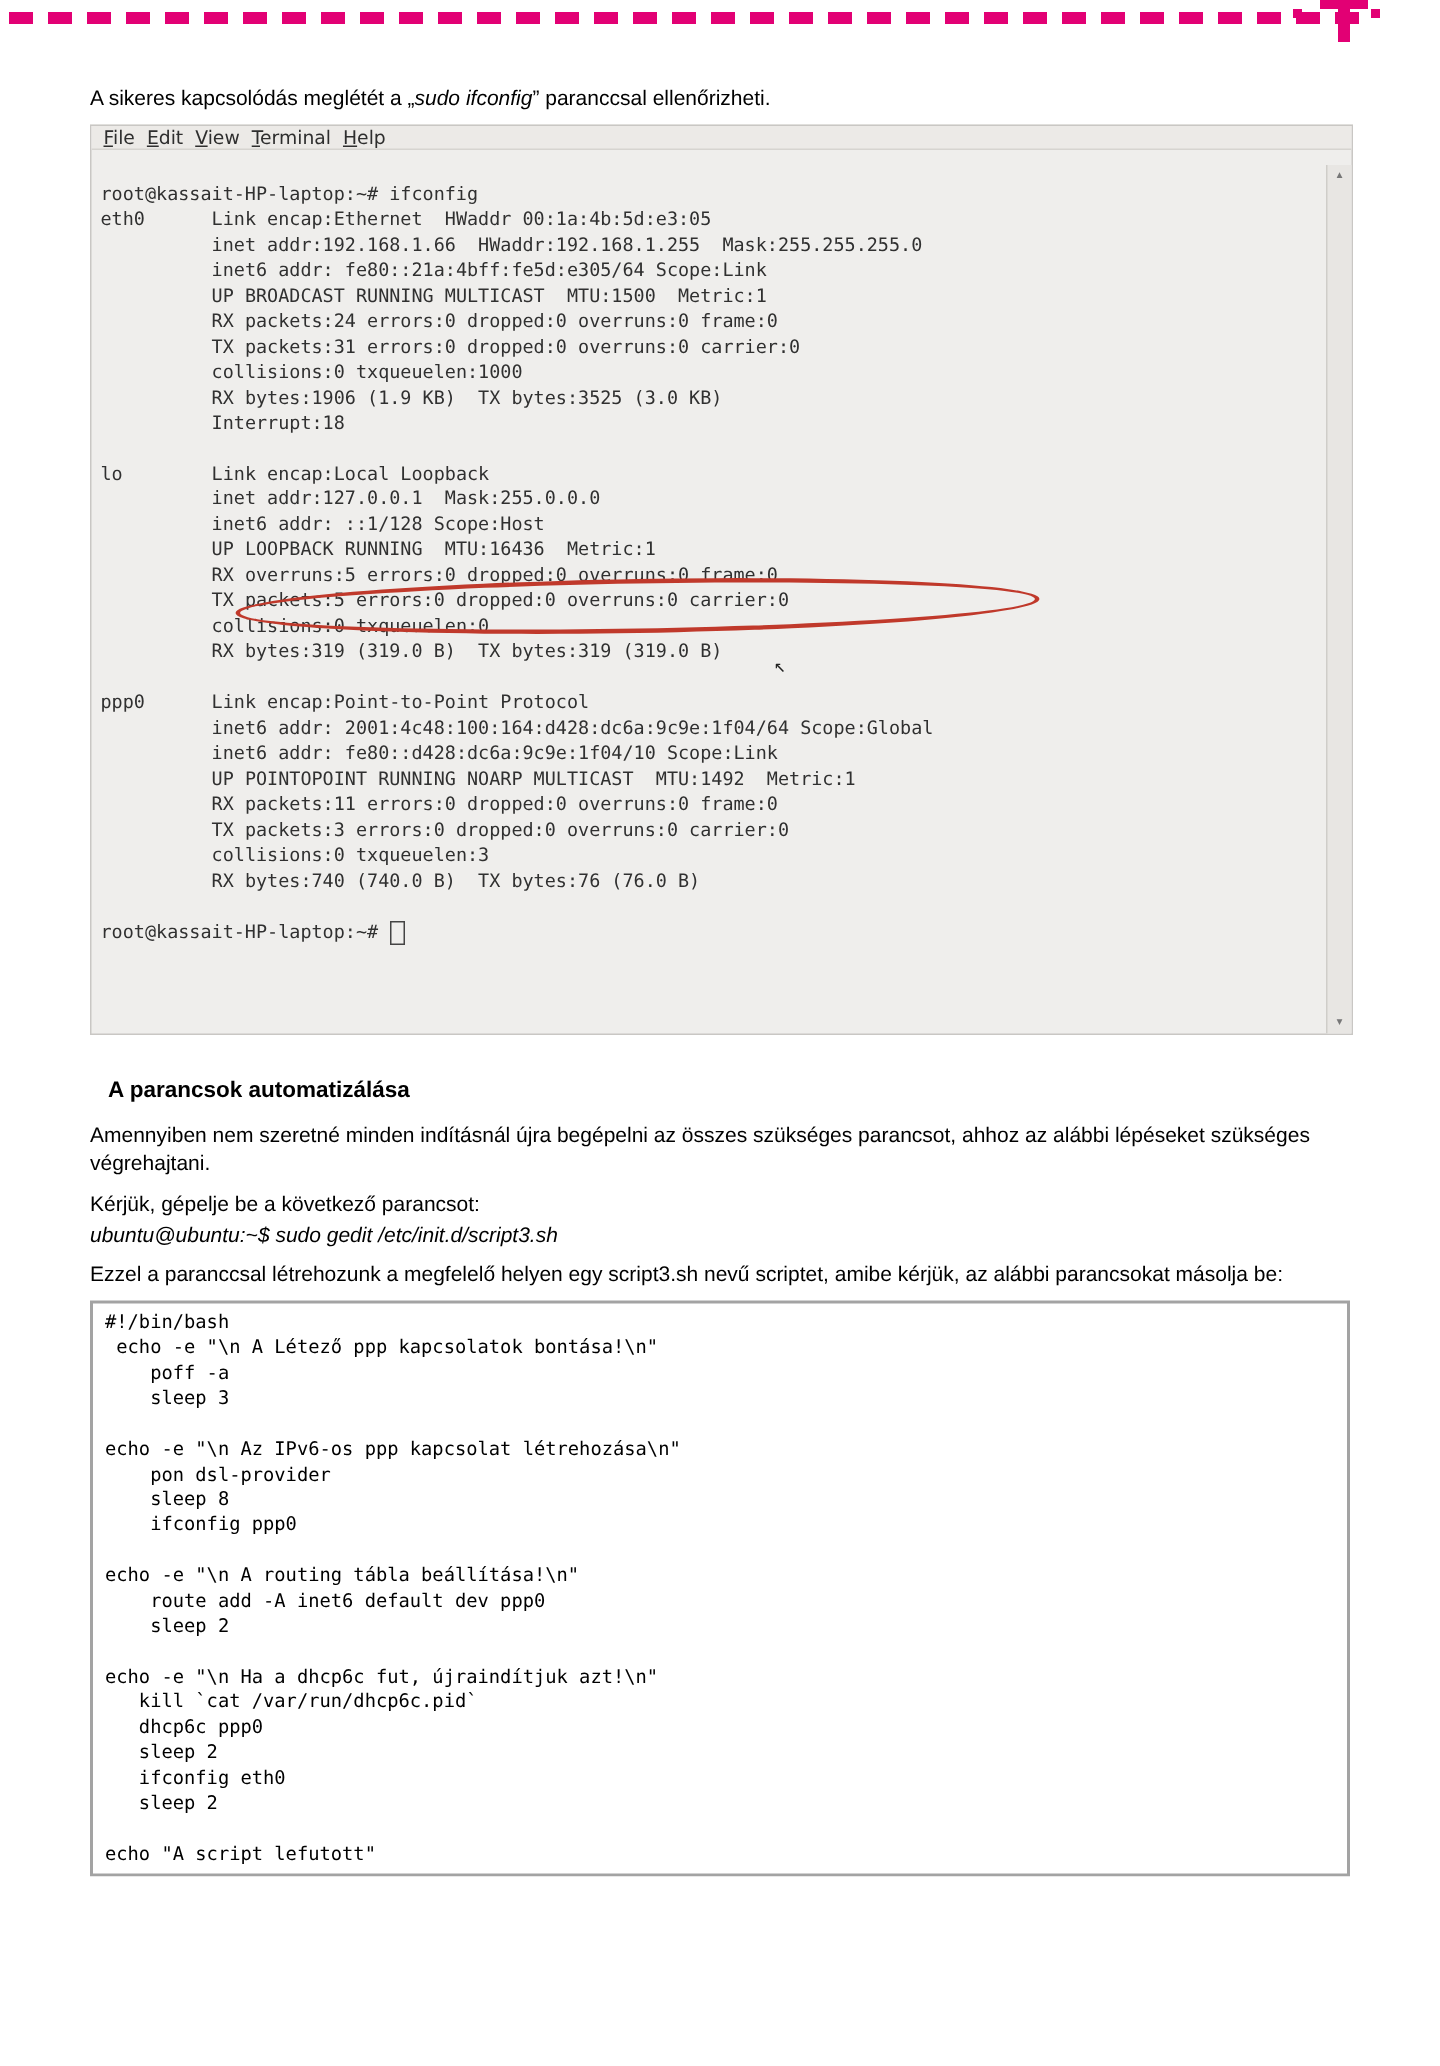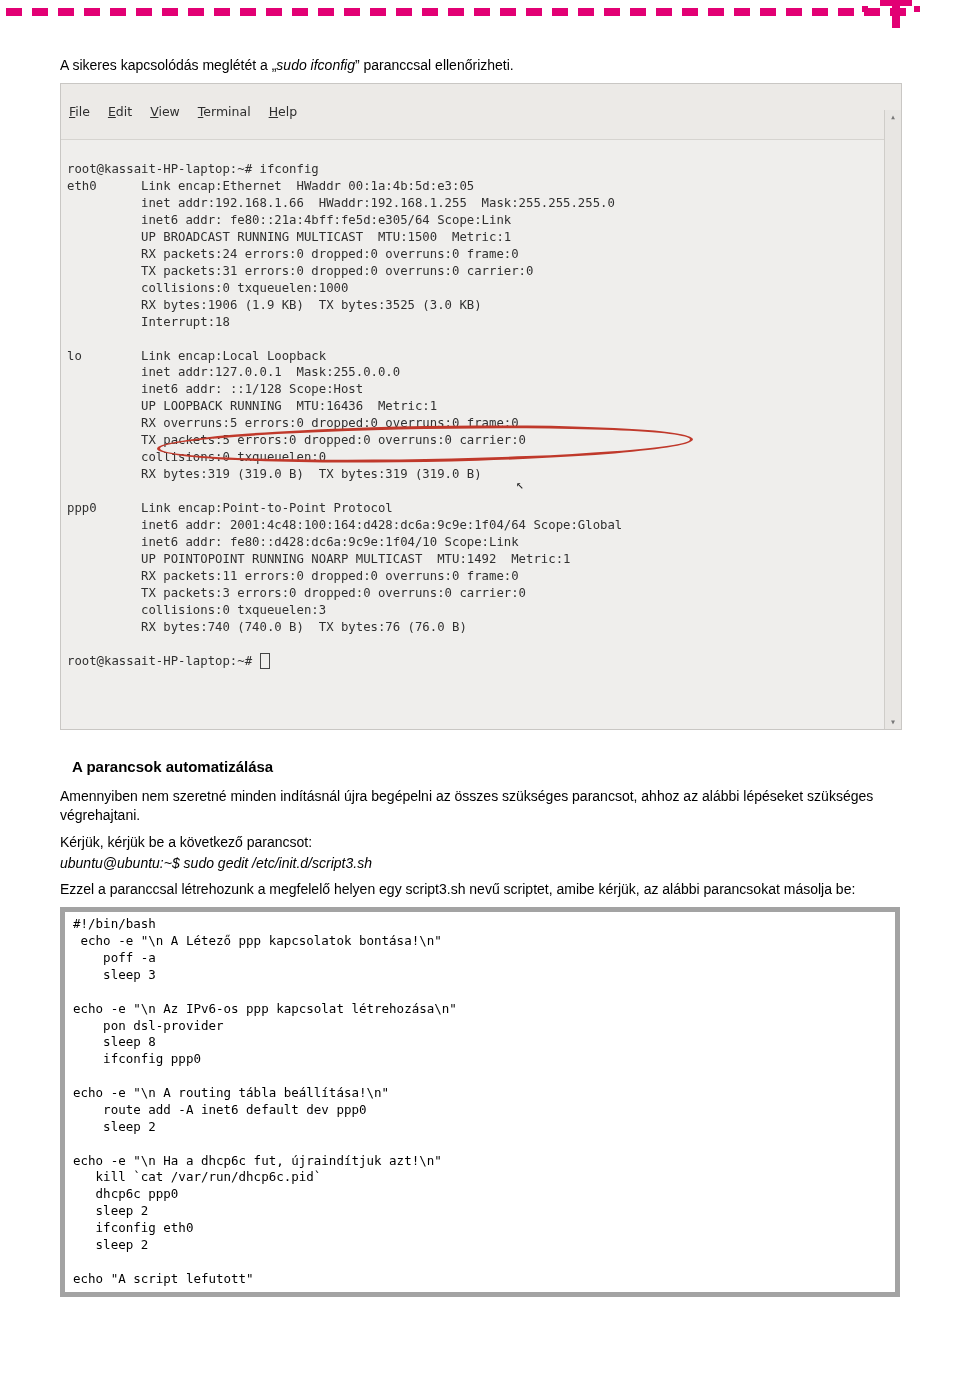--- a/index.html
+++ b/index.html
@@ -77,22 +77,22 @@
     background: #efeeec;
     border: 1px solid #c9c7c4;
     font-family: "DejaVu Sans Mono","Ubuntu Mono",monospace;
     font-size: 12.3px;
     color: #303030;
     position: relative;
     margin: 6px 0 28px 0;
   }
   .menubar {
     display: flex;
-    gap: 18px;
-    padding: 20px 8px;
+    gap: 8px;
+    padding: 0 8px;
     background: #eceae7;
     border-bottom: 1px solid #d6d4d0;
     font-family: "DejaVu Sans", Arial, sans-serif;
     font-size: 12.5px;
     color: #2e2e2e;
   }
   .menubar span u { text-decoration: underline; }
   .term-body {
     padding: 4px 6px 8px 6px;
     line-height: 1.38;
@@ -142,21 +142,21 @@
     vertical-align:middle;
   }
 
   h3.subhead {
     font-size: 15px;
     font-weight: bold;
     margin: 18px 0 12px 12px;
   }
 
   .codebox {
-    border: 5px solid #a3a3a3;
+    border: 2px solid #a3a3a3;
     padding: 4px 8px 4px 8px;
     font-family: "DejaVu Sans Mono","Courier New",monospace;
     font-size: 12.5px;
     white-space: pre;
     line-height: 1.35;
     margin-top: 4px;
   }
 
   .pagenum {
     text-align: center;
@@ -267,21 +267,21 @@
 <span>root@kassait-HP-laptop:~# </span><span class="term-cursor"></span>
       <div class="circle-annot"></div>
       <div class="cursor-arrow">↖</div>
     </div>
   </div>
 
   <h3 class="subhead">A parancsok automatizálása</h3>
 
   <p class="body-text">Amennyiben nem szeretné minden indításnál újra begépelni az összes szükséges parancsot, ahhoz az alábbi lépéseket szükséges végrehajtani.</p>
 
-  <p class="body-text" style="margin-bottom:2px">Kérjük, kérjük be a következő parancsot:</p>
+  <p class="body-text" style="margin-bottom:2px">Kérjük, gépelje be a következő parancsot:</p>
   <p class="body-text italic" style="margin-top:0">ubuntu@ubuntu:~$ sudo gedit /etc/init.d/script3.sh</p>
 
   <p class="body-text">Ezzel a paranccsal létrehozunk a megfelelő helyen egy script3.sh nevű scriptet, amibe kérjük, az alábbi parancsokat másolja be:</p>
 
   <div class="codebox">#!/bin/bash
  echo -e "\n A Létező ppp kapcsolatok bontása!\n"
     poff -a
     sleep 3
 
 echo -e "\n Az IPv6-os ppp kapcsolat létrehozása\n"

